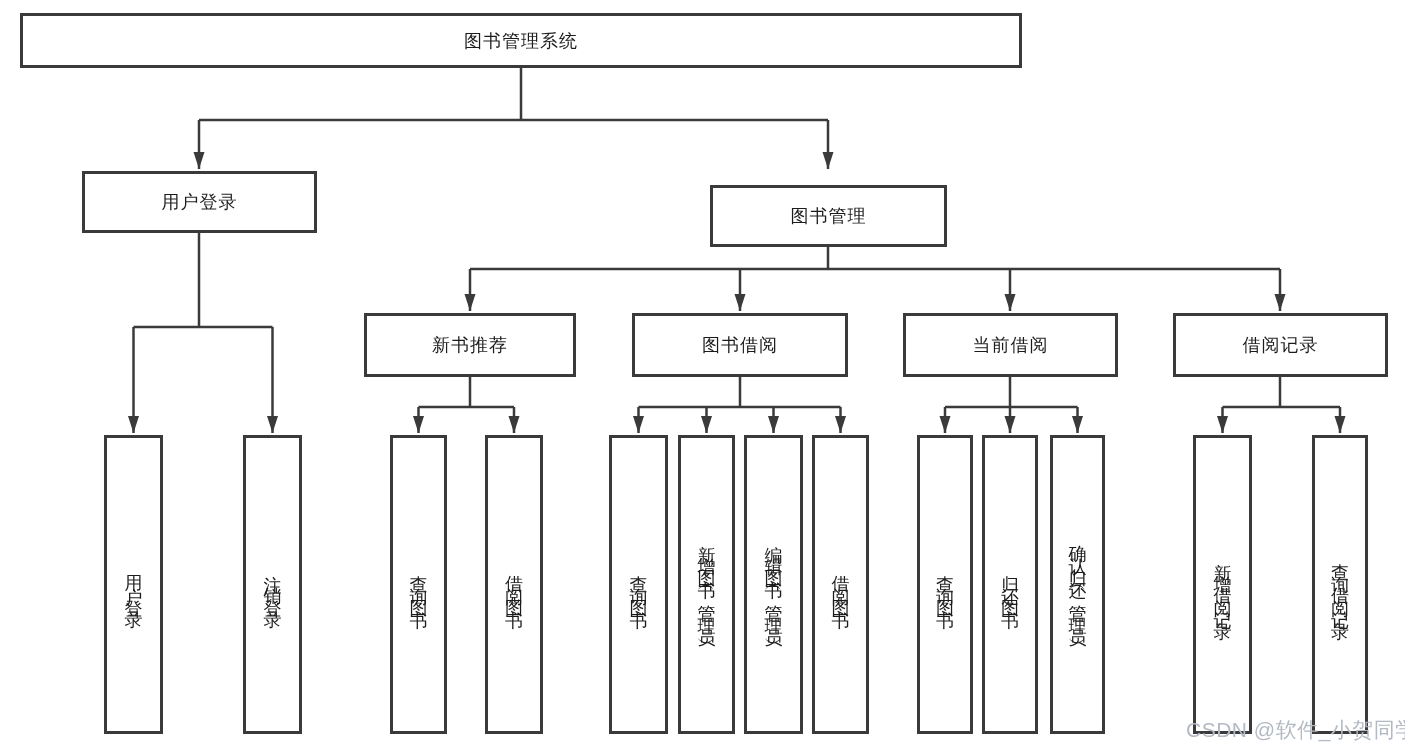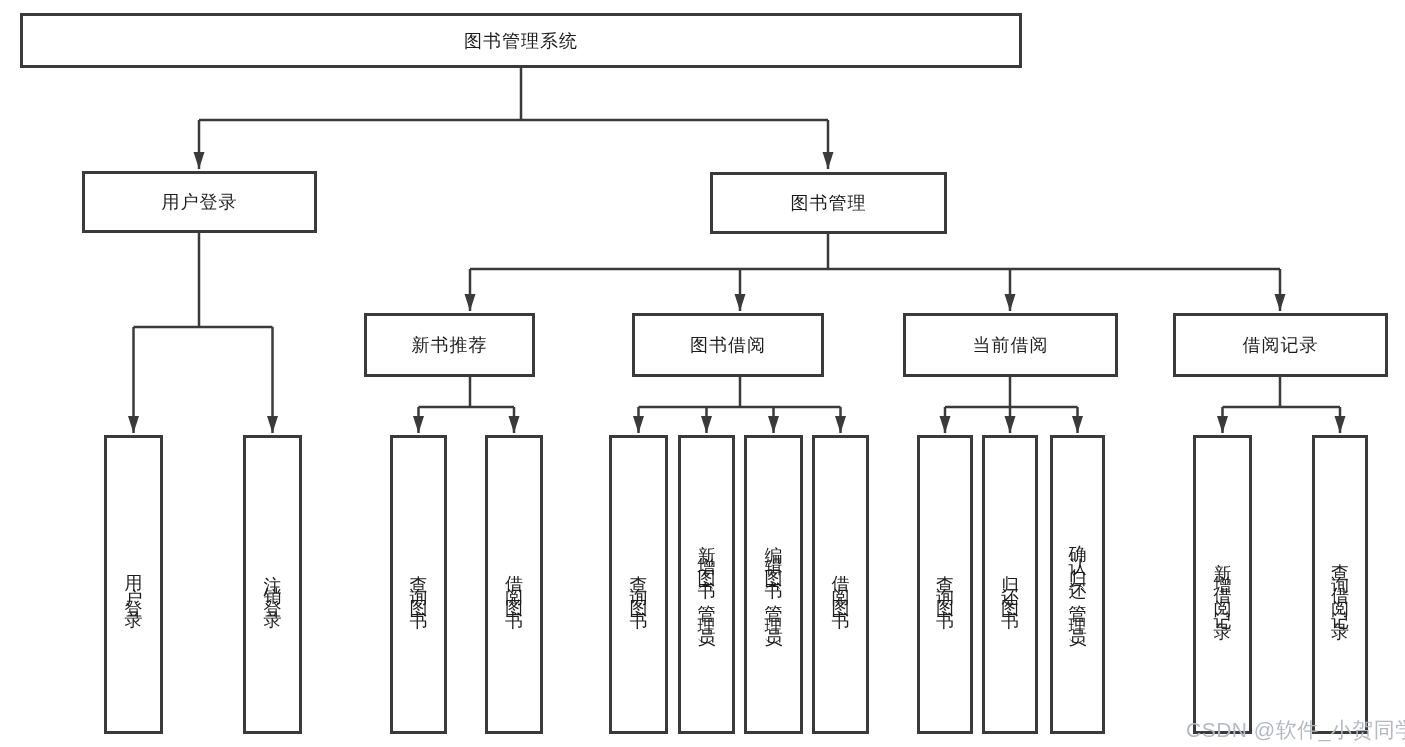--- a/index.html
+++ b/index.html
@@ -95,28 +95,28 @@
     </g>
   </svg>
 
   <div class="node h" style="left:20px;top:13px;width:1002px;height:55px;">
     <span class="label">图书管理系统</span>
   </div>
 
   <div class="node h" style="left:82px;top:171px;width:235px;height:62px;">
     <span class="label">用户登录</span>
   </div>
-  <div class="node h" style="left:710px;top:172px;width:237px;height:62px;">
+  <div class="node h" style="left:710px;top:185px;width:237px;height:62px;">
     <span class="label">图书管理</span>
   </div>
 
-  <div class="node h" style="left:364px;top:313px;width:171px;height:64px;">
+  <div class="node h" style="left:364px;top:313px;width:212px;height:64px;">
     <span class="label">新书推荐</span>
   </div>
-  <div class="node h" style="left:632px;top:313px;width:192px;height:64px;">
+  <div class="node h" style="left:632px;top:313px;width:216px;height:64px;">
     <span class="label">图书借阅</span>
   </div>
   <div class="node h" style="left:1173px;top:313px;width:215px;height:64px;">
     <span class="label">借阅记录</span>
   </div>
   <div class="node h" style="left:903px;top:313px;width:215px;height:64px;">
     <span class="label">当前借阅</span>
   </div>
 
   <div class="node v" style="left:104px;top:435px;width:59px;height:299px;">

